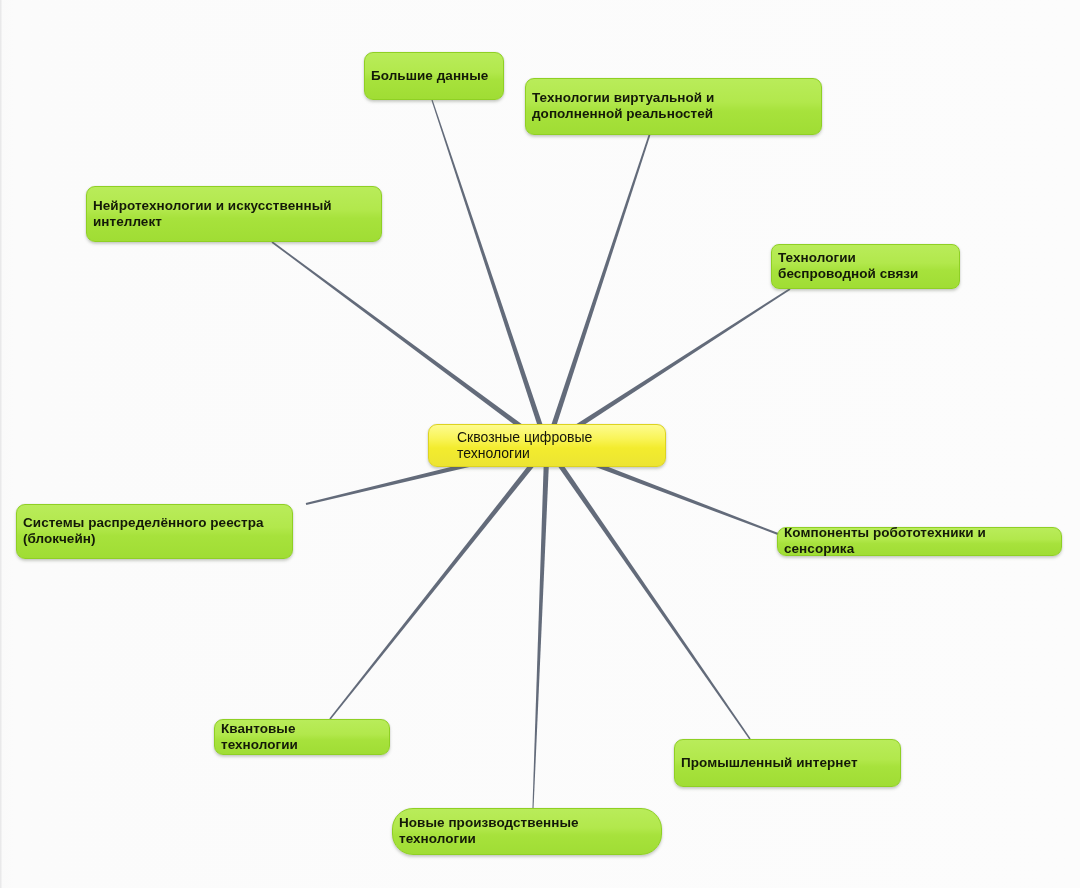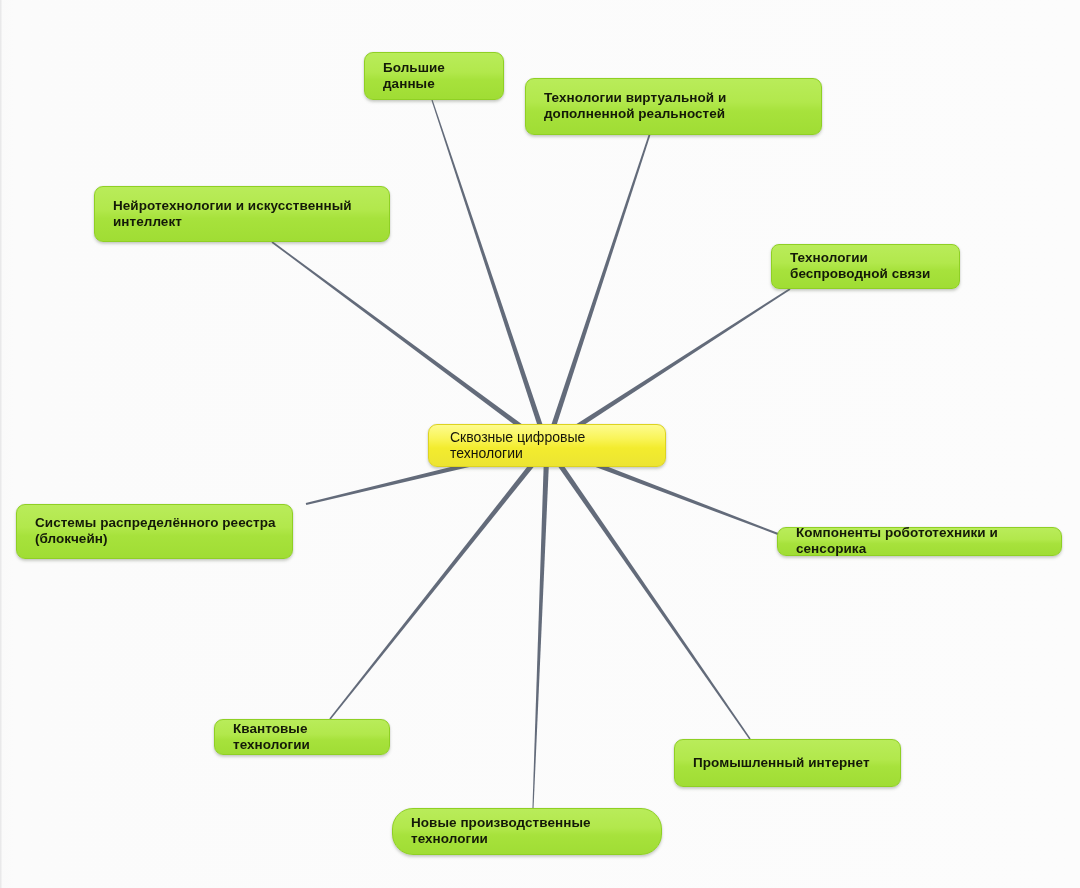--- a/index.html
+++ b/index.html
@@ -30,40 +30,40 @@
     width: 1080px;
     height: 888px;
     pointer-events: none;
   }
   .node {
     position: absolute;
     box-sizing: border-box;
     border-radius: 9px;
     display: flex;
     align-items: center;
-    padding: 7px 14px 8px 18px;
+    padding: 7px 14px 8px 6px;
     box-shadow: 0 2px 3px rgba(90,100,80,0.30), 0 0 1px rgba(60,70,50,0.25);
     line-height: 1.17;
   }
   .node-leaf {
     background: linear-gradient(to bottom, #b9ec5a 0%, #b2e84c 42%, #a7e23c 58%, #a0dd34 100%);
     border: 1px solid #8fd024;
     color: #141a08;
     font-size: 13.5px;
     font-weight: bold;
     letter-spacing: 0.05px;
   }
   .node-central {
     background: linear-gradient(to bottom, #fdfb8e 0%, #f9f457 34%, #f3ec2e 56%, #ece432 100%);
     border: 1px solid #ddd320;
     color: #15150a;
     font-size: 14px;
     font-weight: normal;
     justify-content: center;
-    padding: 8px 16px 9px 21px;
+    padding: 8px 16px 9px 28px;
     z-index: 5;
   }
   .node-label {
     display: block;
     width: 100%;
   }
 </style>
 </head>
 <body>
 
@@ -85,21 +85,21 @@
     <span class="node-label">Сквозные цифровые технологии</span>
   </div>
 
   <div id="branch-host">
       <div class="node node-leaf" style="left: 364px; top: 52px; width: 140px; height: 48px;">
         <span class="node-label">Большие данные</span>
       </div>
       <div class="node node-leaf" style="left: 525px; top: 46px; width: 297px; height: 57px; margin-top: 32px;">
         <span class="node-label">Технологии виртуальной и дополненной реальностей</span>
       </div>
-      <div class="node node-leaf" style="left: 86px; top: 186px; width: 296px; height: 56px; margin-left: 8px;">
+      <div class="node node-leaf" style="left: 86px; top: 186px; width: 296px; height: 56px;">
         <span class="node-label">Нейротехнологии и искусственный интеллект</span>
       </div>
       <div class="node node-leaf" style="left: 771px; top: 244px; width: 189px; height: 45px; border-radius: 8px;">
         <span class="node-label">Технологии беспроводной связи</span>
       </div>
       <div class="node node-leaf" style="left: 16px; top: 504px; width: 277px; height: 55px; justify-content: center;">
         <span class="node-label">Системы распределённого реестра (блокчейн)</span>
       </div>
       <div class="node node-leaf" style="left: 777px; top: 527px; width: 285px; height: 29px;">
         <span class="node-label">Компоненты робототехники и сенсорика</span>

